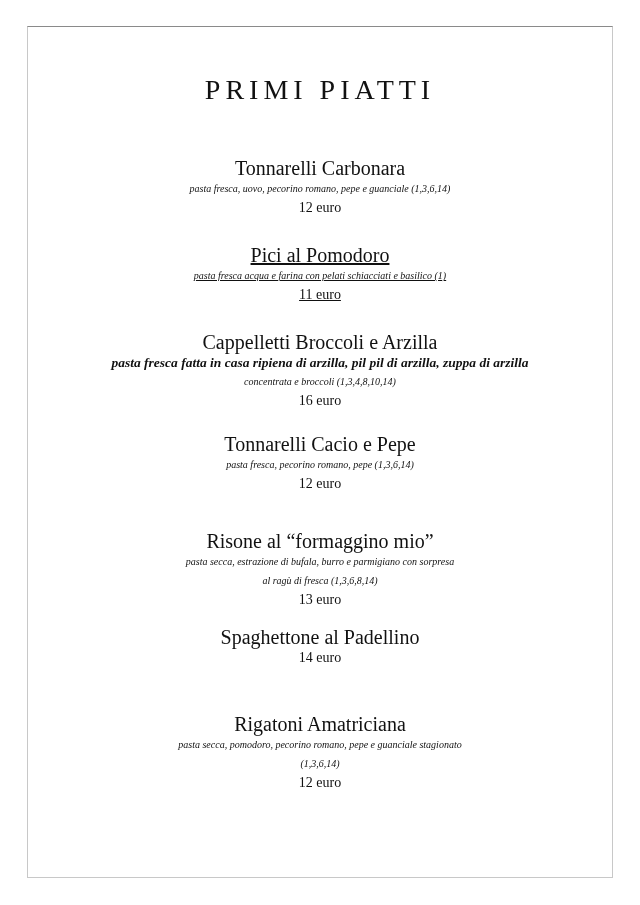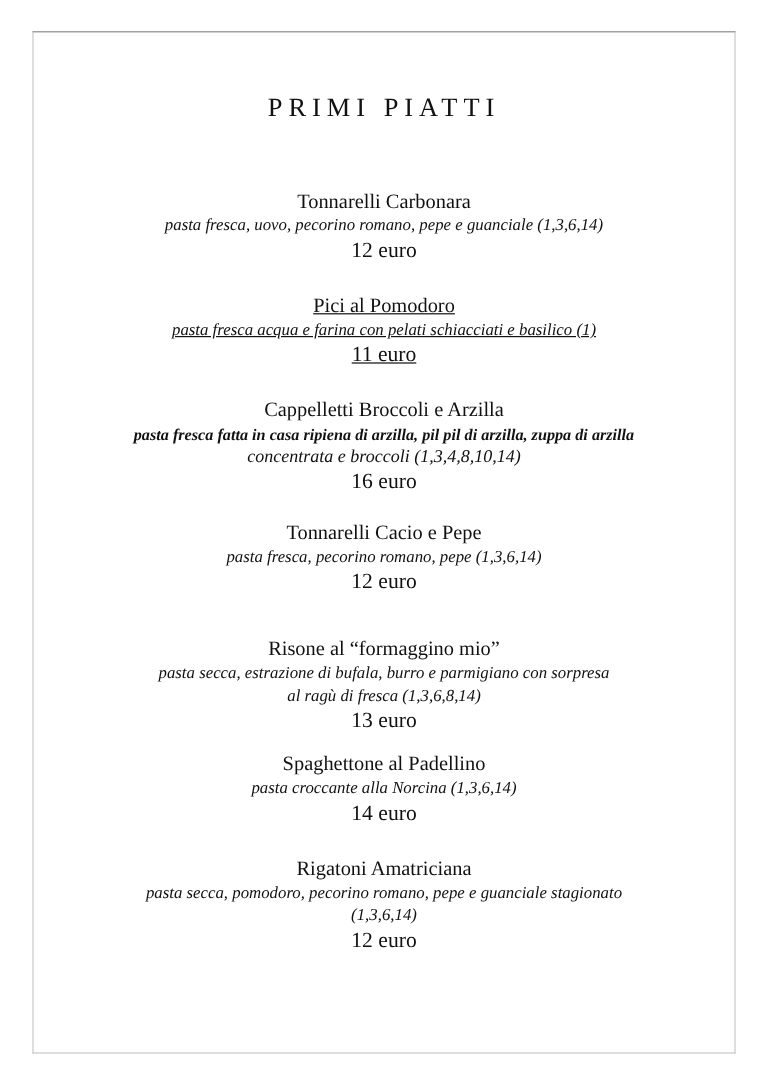--- a/index.html
+++ b/index.html
@@ -11,30 +11,30 @@
       border: 1px solid #c8c8c8;
       border-top-color: #8a8a8a;
       box-sizing: border-box;
       font-family: "Liberation Serif", "DejaVu Serif", serif;
       color: #111111;
       text-align: center;
     }
     .title {
       position: absolute;
       left: 0; right: 0; top: 48px;
-      font-size: 22px;
+      font-size: 28px;
       letter-spacing: 5px;
       line-height: 30px;
       font-weight: normal;
       margin: 0;
     }
     .item { position: absolute; left: 0; right: 0; }
-    .item .name { font-size: 17px; line-height: 22px; }
-    .item .desc { font-size: 14px; font-style: italic; line-height: 19px; padding: 0 10px; }
-    .item .price { font-size: 18px; line-height: 18px; margin-top: 1px; }
+    .item .name { font-size: 20px; line-height: 22px; }
+    .item .desc { font-size: 10px; font-style: italic; line-height: 19px; padding: 0 10px; }
+    .item .price { font-size: 14px; line-height: 18px; margin-top: 1px; }
   </style>
 </head>
 <body>
 
 <div class="page">
   <h1 class="title">PRIMI PIATTI</h1>
 
   <div class="item" style="top:130px;">
     <div class="name">Tonnarelli Carbonara</div>
     <div class="desc">pasta fresca, uovo, pecorino romano, pepe e guanciale (1,3,6,14)</div>
@@ -43,40 +43,39 @@
 
   <div class="item" style="top:217px;text-decoration:underline;">
     <div class="name">Pici al Pomodoro</div>
     <div class="desc">pasta fresca acqua e farina con pelati schiacciati e basilico (1)</div>
     <div class="price">11 euro</div>
   </div>
 
   <div class="item" style="top:304px;">
     <div class="name">Cappelletti Broccoli e Arzilla</div>
     <div class="desc" style="font-size:13.5px;font-weight:bold;">pasta fresca fatta in casa ripiena di arzilla, pil pil di arzilla, zuppa di arzilla</div>
-    <div class="desc" style="font-size:15px;">concentrata e broccoli (1,3,4,8,10,14)</div>
+    <div class="desc" style="font-size:10px;">concentrata e broccoli (1,3,4,8,10,14)</div>
     <div class="price">16 euro</div>
   </div>
 
   <div class="item" style="top:406px;">
     <div class="name">Tonnarelli Cacio e Pepe</div>
     <div class="desc">pasta fresca, pecorino romano, pepe (1,3,6,14)</div>
     <div class="price">12 euro</div>
   </div>
 
   <div class="item" style="top:503px;">
     <div class="name">Risone al “formaggino mio”</div>
     <div class="desc">pasta secca, estrazione di bufala, burro e parmigiano con sorpresa</div>
     <div class="desc">al ragù di fresca (1,3,6,8,14)</div>
     <div class="price">13 euro</div>
   </div>
 
   <div class="item" style="top:599px;">
     <div class="name">Spaghettone al Padellino</div>
-    <div class="desc">pasta croccante alla Norcina (1,3,6,14)</div>
     <div class="price">14 euro</div>
   </div>
 
   <div class="item" style="top:686px;text-align:center;">
     <div class="name">Rigatoni Amatriciana</div>
     <div class="desc">pasta secca, pomodoro, pecorino romano, pepe e guanciale stagionato</div>
     <div class="desc">(1,3,6,14)</div>
     <div class="price">12 euro</div>
   </div>
 </div>

